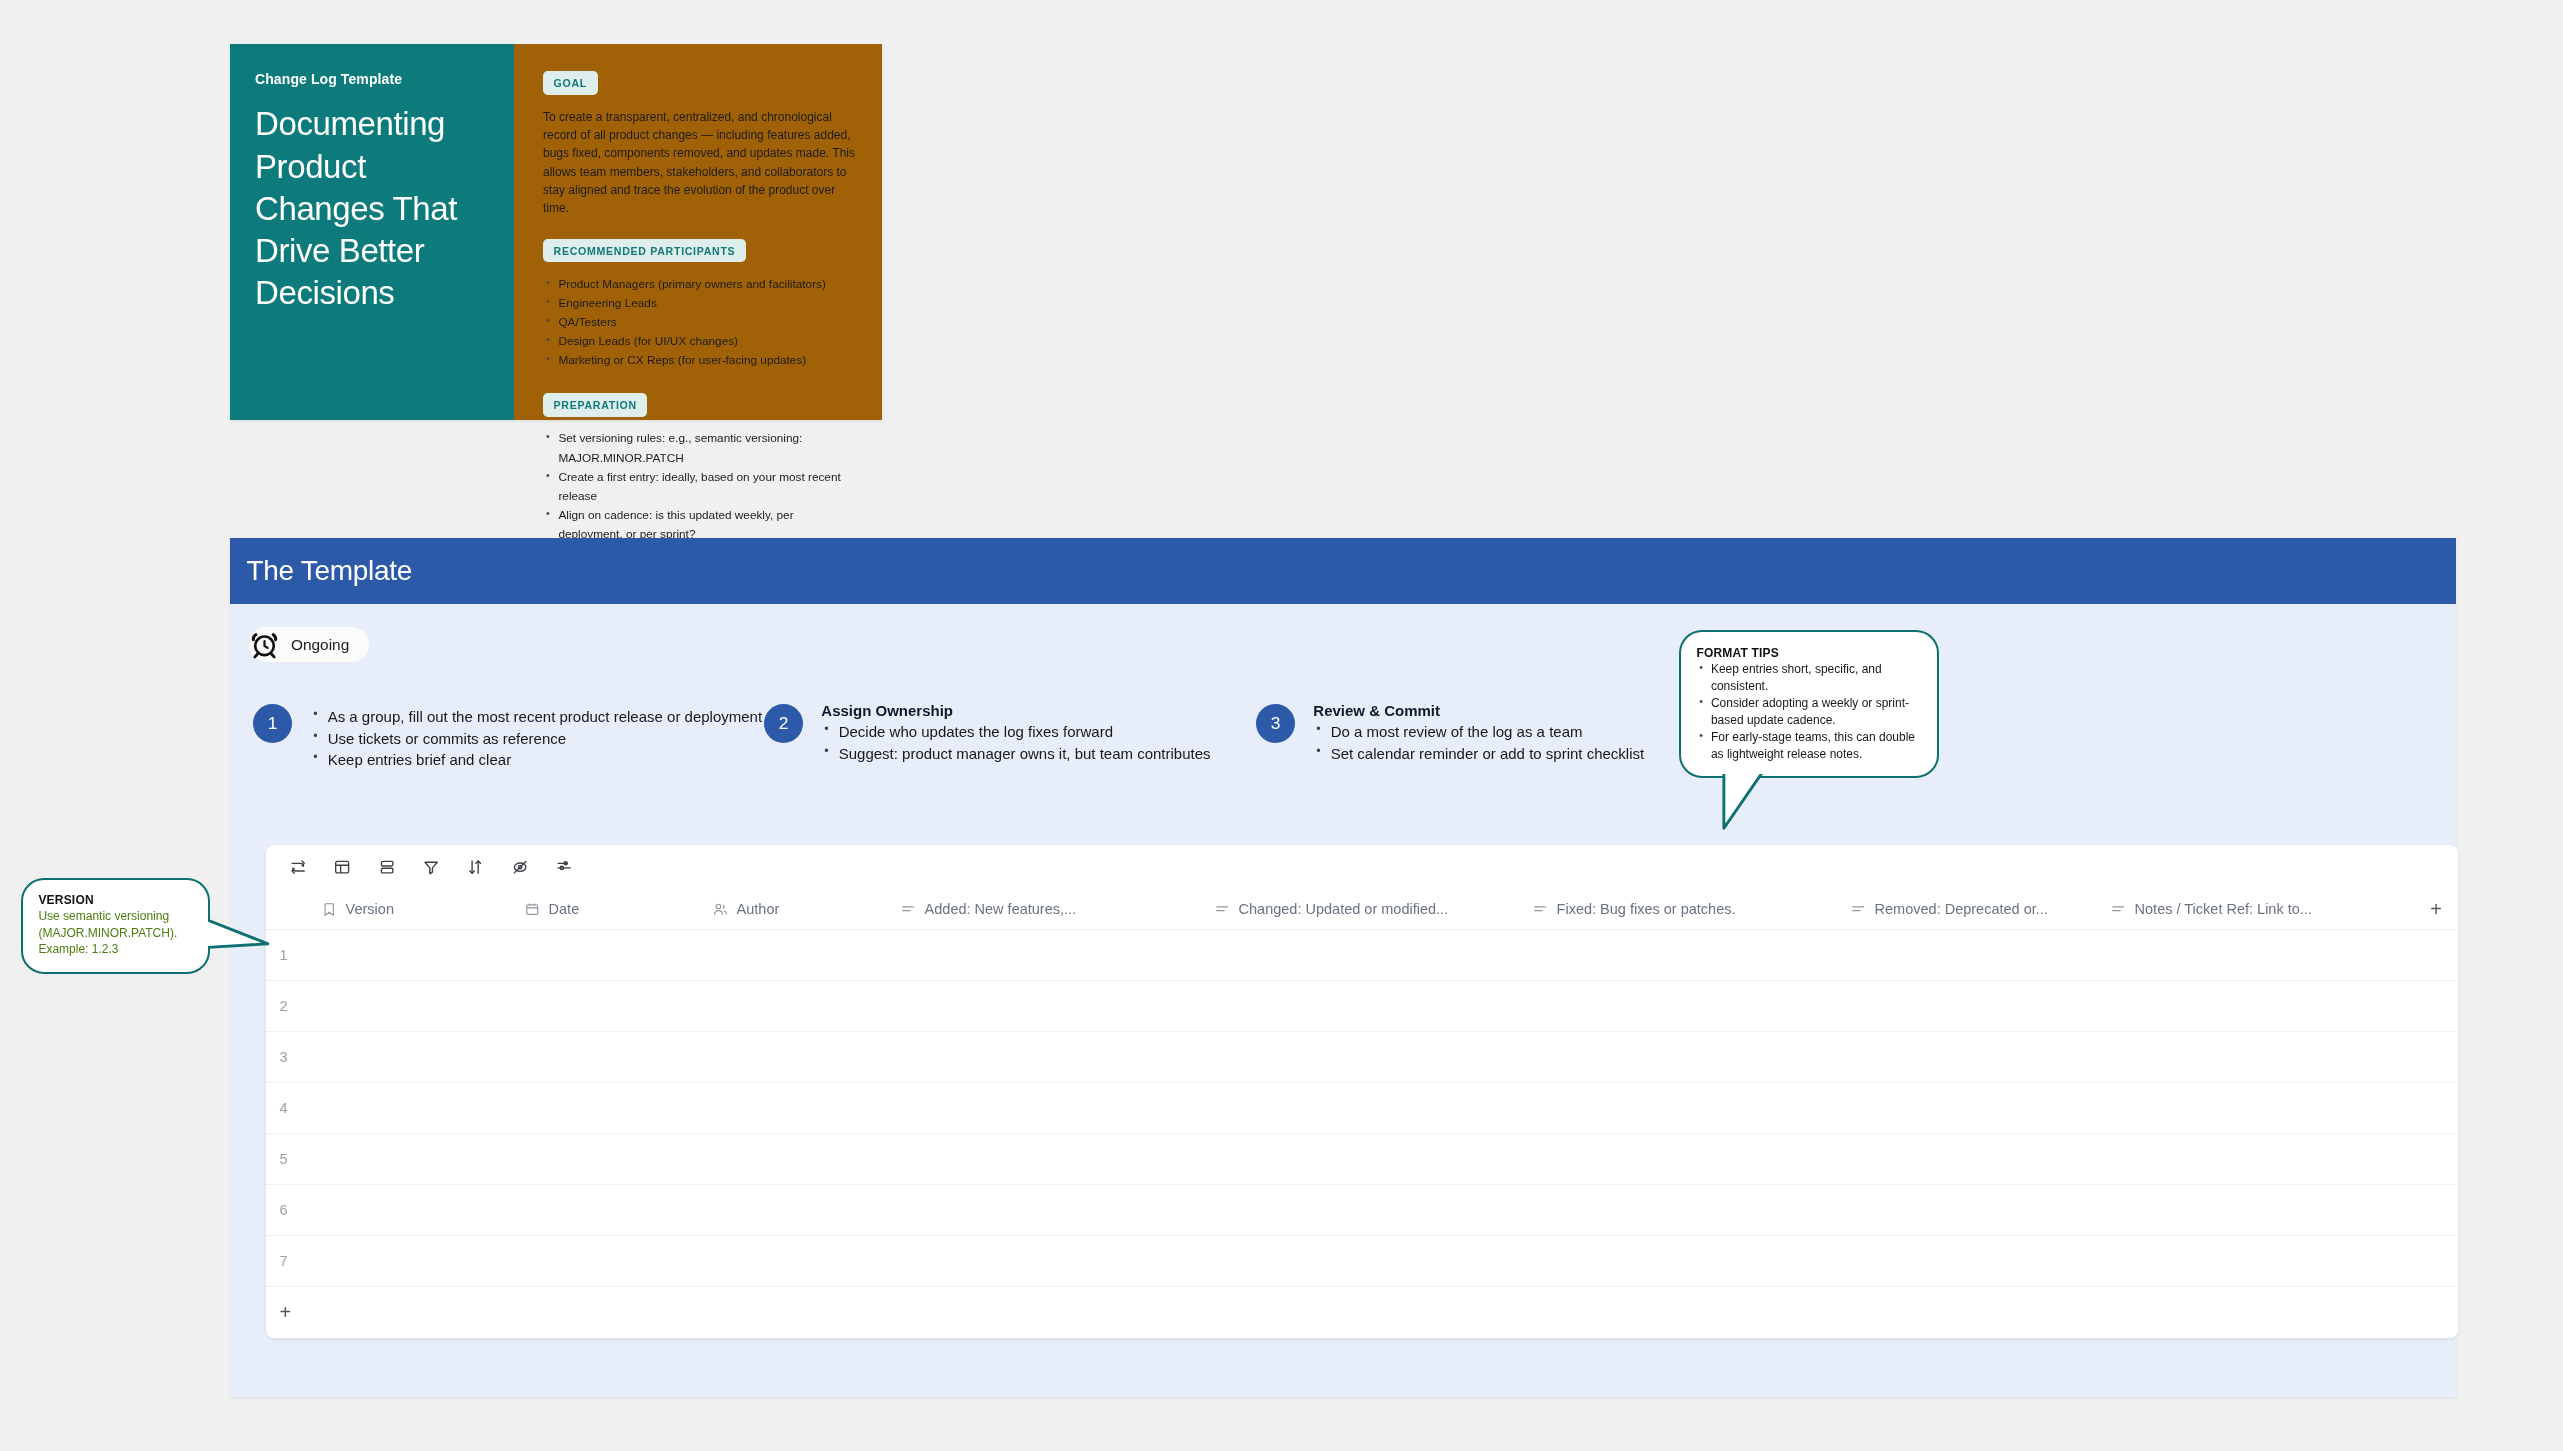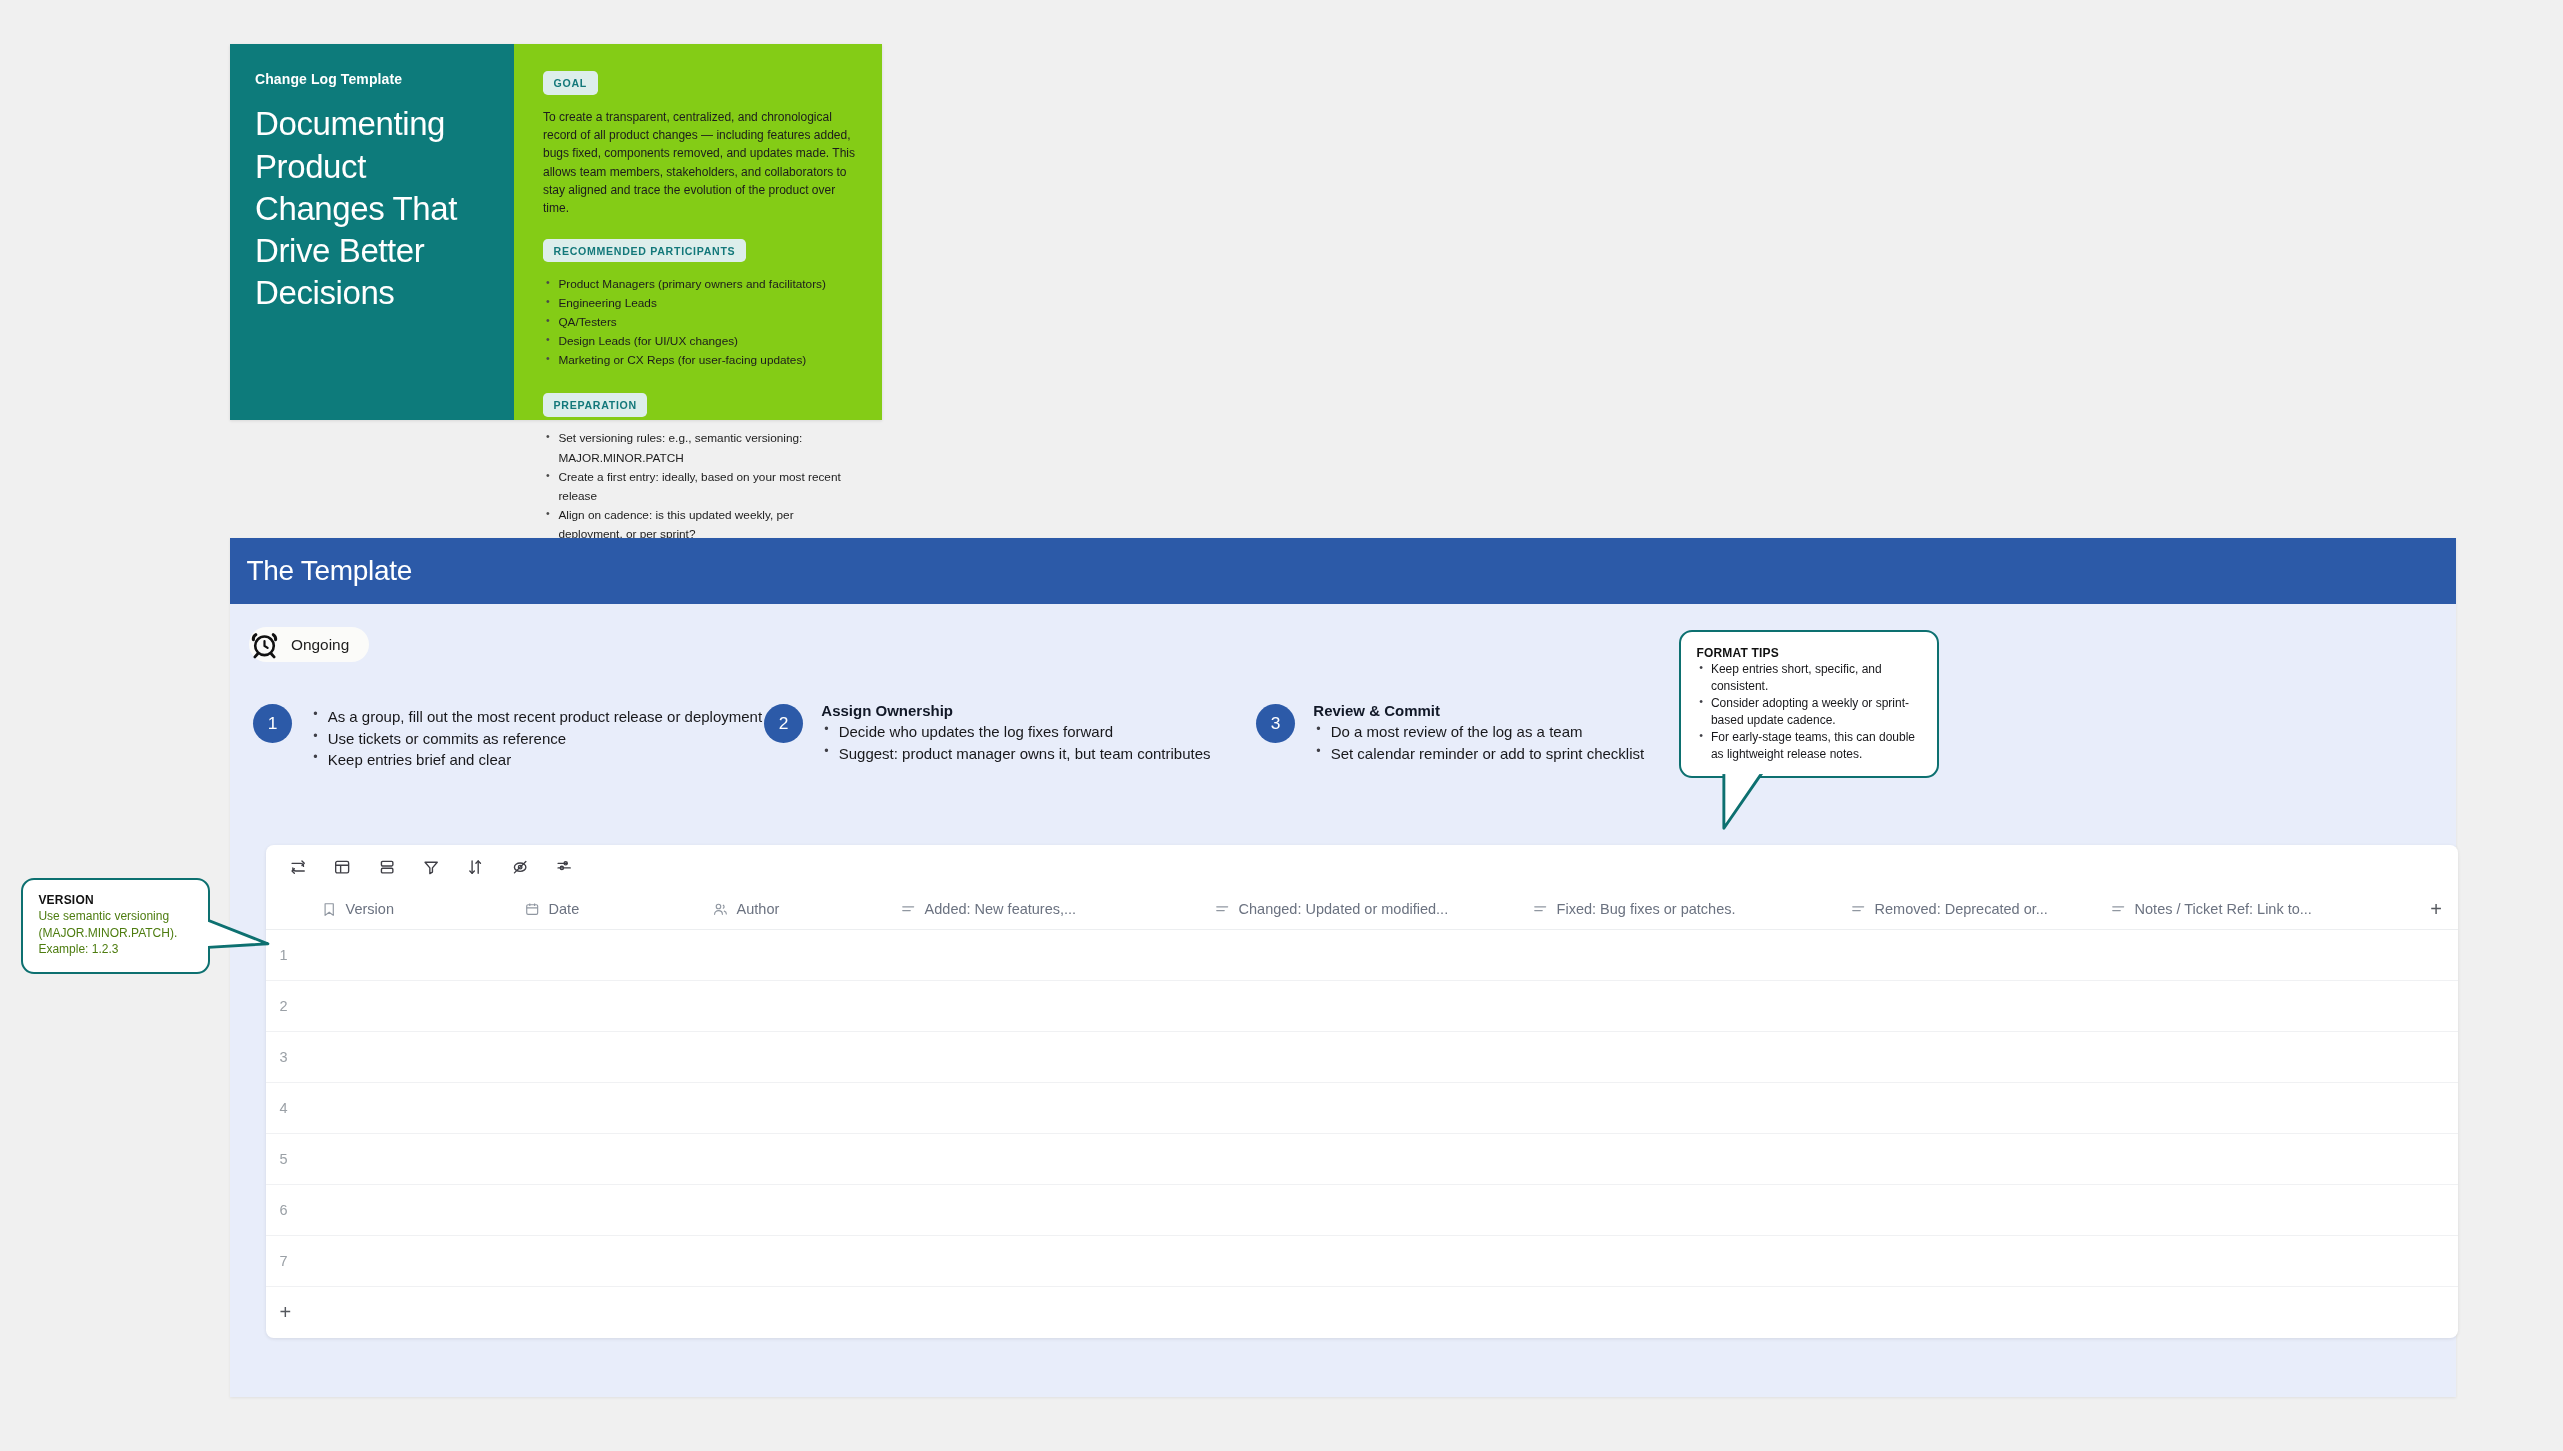--- a/index.html
+++ b/index.html
@@ -14,21 +14,21 @@
     -webkit-font-smoothing: antialiased;
   }
 
   
   .cover-card {
     position: absolute;
     left: 230px;
     top: 44px;
     width: 652px;
     height: 376px;
-    background: #84cc16;
+    background: #a16207;
     display: flex;
     box-shadow: 0 1px 2.9px rgba(0,0,0,0.10);
   }
   .cover-left {
     width: 284px;
     background: #0d7b7b;
     padding: 27px 25px 0 25px;
     flex-shrink: 0;
   }
   .cover-eyebrow {
@@ -191,21 +191,21 @@
     color: #3f3f46;
     font-size: 12.5px;
   }
   .step-1 .step-body { padding-top: 3.9px; }
 
   
   .callout {
     position: absolute;
     background: #ffffff;
     border: 2.9px solid #0d7070;
-    border-radius: 13px;
+    border-radius: 23px;
   }
   .callout-title {
     font-size: 12px;
     font-weight: bold;
     color: #111111;
     letter-spacing: 0.2px;
   }
   .callout-list { list-style: none; margin-top: 1px; }
   .callout-list li {
     font-size: 12px;

